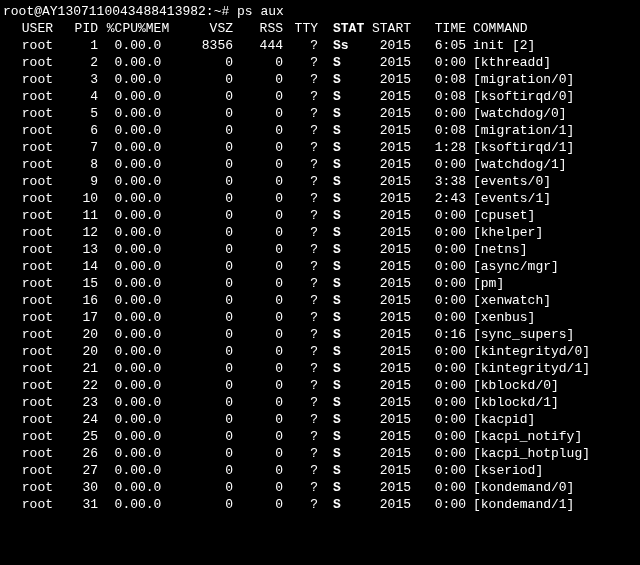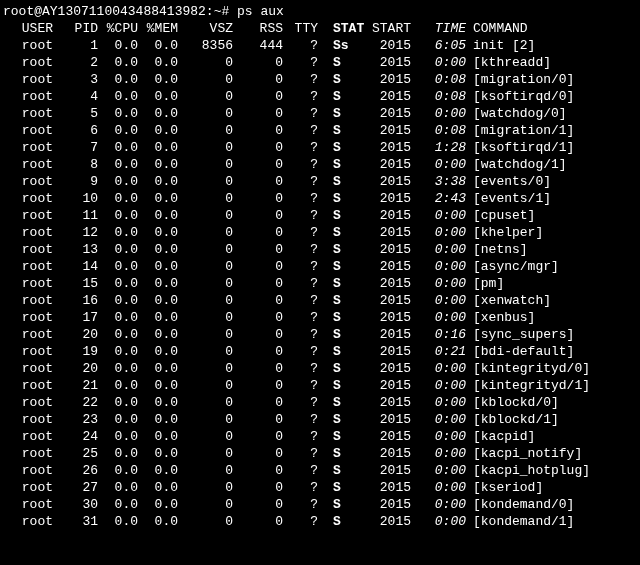--- a/index.html
+++ b/index.html
@@ -20,27 +20,27 @@
     }
     .prompt-line {
       white-space: pre;
     }
     .header-row, .data-row {
       white-space: pre;
     }
     .col-user { display: inline-block; width: 50px; text-align: right; font-family: Liberation Mono, monospace; }
     .col-pid { display: inline-block; width: 45px; text-align: right; }
     .col-cpu { display: inline-block; width: 40px; text-align: right; }
-    .col-mem { display: inline-block; width: 40px; text-align: right; }
+    .col-mem { display: inline-block; width: 40px; text-align: left; }
     .col-vsz { display: inline-block; width: 55px; text-align: right; }
     .col-rss { display: inline-block; width: 50px; text-align: right; }
     .col-tty { display: inline-block; width: 35px; text-align: right; padding-left: 7px; }
     .col-stat { display: inline-block; width: 45px; text-align: left; padding-left: 15px; font-weight: bold; }
     .col-start { display: inline-block; width: 48px; text-align: right; }
-    .col-time { display: inline-block; width: 55px; text-align: right; font-style: italic; }
+    .col-time { display: inline-block; width: 55px; text-align: right; }
     .col-command { display: inline-block; text-align: center; padding-left: 7px; }
   </style>
 </head>
 <body>
 
 <div class="prompt-line"><span>root@AY1307110043488413982:~#</span> <span>ps aux</span></div>
 
 <div class="header-row"><span class="col-user">USER</span><span class="col-pid">PID</span><span class="col-cpu">%CPU</span><span class="col-mem">%MEM</span><span class="col-vsz">VSZ</span><span class="col-rss">RSS</span><span class="col-tty">TTY</span><span class="col-stat">STAT</span><span class="col-start">START</span><span class="col-time">TIME</span><span class="col-command">COMMAND</span></div>
 
 <div id="rows-container">
@@ -55,21 +55,20 @@
     <div class="data-row"><span class="col-user">root</span><span class="col-pid">9</span><span class="col-cpu">0.0</span><span class="col-mem">0.0</span><span class="col-vsz">0</span><span class="col-rss">0</span><span class="col-tty">?</span><span class="col-stat">S</span><span class="col-start">2015</span><span class="col-time">3:38</span><span class="col-command">[events/0]</span></div>
     <div class="data-row"><span class="col-user">root</span><span class="col-pid">10</span><span class="col-cpu">0.0</span><span class="col-mem">0.0</span><span class="col-vsz">0</span><span class="col-rss">0</span><span class="col-tty">?</span><span class="col-stat">S</span><span class="col-start">2015</span><span class="col-time">2:43</span><span class="col-command">[events/1]</span></div>
     <div class="data-row"><span class="col-user">root</span><span class="col-pid">11</span><span class="col-cpu">0.0</span><span class="col-mem">0.0</span><span class="col-vsz">0</span><span class="col-rss">0</span><span class="col-tty">?</span><span class="col-stat">S</span><span class="col-start">2015</span><span class="col-time">0:00</span><span class="col-command">[cpuset]</span></div>
     <div class="data-row"><span class="col-user">root</span><span class="col-pid">12</span><span class="col-cpu">0.0</span><span class="col-mem">0.0</span><span class="col-vsz">0</span><span class="col-rss">0</span><span class="col-tty">?</span><span class="col-stat">S</span><span class="col-start">2015</span><span class="col-time">0:00</span><span class="col-command">[khelper]</span></div>
     <div class="data-row"><span class="col-user">root</span><span class="col-pid">13</span><span class="col-cpu">0.0</span><span class="col-mem">0.0</span><span class="col-vsz">0</span><span class="col-rss">0</span><span class="col-tty">?</span><span class="col-stat">S</span><span class="col-start">2015</span><span class="col-time">0:00</span><span class="col-command">[netns]</span></div>
     <div class="data-row"><span class="col-user">root</span><span class="col-pid">14</span><span class="col-cpu">0.0</span><span class="col-mem">0.0</span><span class="col-vsz">0</span><span class="col-rss">0</span><span class="col-tty">?</span><span class="col-stat">S</span><span class="col-start">2015</span><span class="col-time">0:00</span><span class="col-command">[async/mgr]</span></div>
     <div class="data-row"><span class="col-user">root</span><span class="col-pid">15</span><span class="col-cpu">0.0</span><span class="col-mem">0.0</span><span class="col-vsz">0</span><span class="col-rss">0</span><span class="col-tty">?</span><span class="col-stat">S</span><span class="col-start">2015</span><span class="col-time">0:00</span><span class="col-command">[pm]</span></div>
     <div class="data-row"><span class="col-user">root</span><span class="col-pid">16</span><span class="col-cpu">0.0</span><span class="col-mem">0.0</span><span class="col-vsz">0</span><span class="col-rss">0</span><span class="col-tty">?</span><span class="col-stat">S</span><span class="col-start">2015</span><span class="col-time">0:00</span><span class="col-command">[xenwatch]</span></div>
     <div class="data-row"><span class="col-user">root</span><span class="col-pid">17</span><span class="col-cpu">0.0</span><span class="col-mem">0.0</span><span class="col-vsz">0</span><span class="col-rss">0</span><span class="col-tty">?</span><span class="col-stat">S</span><span class="col-start">2015</span><span class="col-time">0:00</span><span class="col-command">[xenbus]</span></div>
     <div class="data-row"><span class="col-user">root</span><span class="col-pid">20</span><span class="col-cpu">0.0</span><span class="col-mem">0.0</span><span class="col-vsz">0</span><span class="col-rss">0</span><span class="col-tty">?</span><span class="col-stat">S</span><span class="col-start">2015</span><span class="col-time">0:16</span><span class="col-command">[sync_supers]</span></div>
-    <div class="data-row"><span class="col-user">root</span><span class="col-pid">19</span><span class="col-cpu">0.0</span><span class="col-mem">0.0</span><span class="col-vsz">0</span><span class="col-rss">0</span><span class="col-tty">?</span><span class="col-stat">S</span><span class="col-start">2015</span><span class="col-time">0:21</span><span class="col-command">[bdi-default]</span></div>
     <div class="data-row"><span class="col-user">root</span><span class="col-pid">20</span><span class="col-cpu">0.0</span><span class="col-mem">0.0</span><span class="col-vsz">0</span><span class="col-rss">0</span><span class="col-tty">?</span><span class="col-stat">S</span><span class="col-start">2015</span><span class="col-time">0:00</span><span class="col-command">[kintegrityd/0]</span></div>
     <div class="data-row"><span class="col-user">root</span><span class="col-pid">21</span><span class="col-cpu">0.0</span><span class="col-mem">0.0</span><span class="col-vsz">0</span><span class="col-rss">0</span><span class="col-tty">?</span><span class="col-stat">S</span><span class="col-start">2015</span><span class="col-time">0:00</span><span class="col-command">[kintegrityd/1]</span></div>
     <div class="data-row"><span class="col-user">root</span><span class="col-pid">22</span><span class="col-cpu">0.0</span><span class="col-mem">0.0</span><span class="col-vsz">0</span><span class="col-rss">0</span><span class="col-tty">?</span><span class="col-stat">S</span><span class="col-start">2015</span><span class="col-time">0:00</span><span class="col-command">[kblockd/0]</span></div>
     <div class="data-row"><span class="col-user">root</span><span class="col-pid">23</span><span class="col-cpu">0.0</span><span class="col-mem">0.0</span><span class="col-vsz">0</span><span class="col-rss">0</span><span class="col-tty">?</span><span class="col-stat">S</span><span class="col-start">2015</span><span class="col-time">0:00</span><span class="col-command">[kblockd/1]</span></div>
     <div class="data-row"><span class="col-user">root</span><span class="col-pid">24</span><span class="col-cpu">0.0</span><span class="col-mem">0.0</span><span class="col-vsz">0</span><span class="col-rss">0</span><span class="col-tty">?</span><span class="col-stat">S</span><span class="col-start">2015</span><span class="col-time">0:00</span><span class="col-command">[kacpid]</span></div>
     <div class="data-row"><span class="col-user">root</span><span class="col-pid">25</span><span class="col-cpu">0.0</span><span class="col-mem">0.0</span><span class="col-vsz">0</span><span class="col-rss">0</span><span class="col-tty">?</span><span class="col-stat">S</span><span class="col-start">2015</span><span class="col-time">0:00</span><span class="col-command">[kacpi_notify]</span></div>
     <div class="data-row"><span class="col-user">root</span><span class="col-pid">26</span><span class="col-cpu">0.0</span><span class="col-mem">0.0</span><span class="col-vsz">0</span><span class="col-rss">0</span><span class="col-tty">?</span><span class="col-stat">S</span><span class="col-start">2015</span><span class="col-time">0:00</span><span class="col-command">[kacpi_hotplug]</span></div>
     <div class="data-row"><span class="col-user">root</span><span class="col-pid">27</span><span class="col-cpu">0.0</span><span class="col-mem">0.0</span><span class="col-vsz">0</span><span class="col-rss">0</span><span class="col-tty">?</span><span class="col-stat">S</span><span class="col-start">2015</span><span class="col-time">0:00</span><span class="col-command">[kseriod]</span></div>
     <div class="data-row"><span class="col-user">root</span><span class="col-pid">30</span><span class="col-cpu">0.0</span><span class="col-mem">0.0</span><span class="col-vsz">0</span><span class="col-rss">0</span><span class="col-tty">?</span><span class="col-stat">S</span><span class="col-start">2015</span><span class="col-time">0:00</span><span class="col-command">[kondemand/0]</span></div>
     <div class="data-row"><span class="col-user">root</span><span class="col-pid">31</span><span class="col-cpu">0.0</span><span class="col-mem">0.0</span><span class="col-vsz">0</span><span class="col-rss">0</span><span class="col-tty">?</span><span class="col-stat">S</span><span class="col-start">2015</span><span class="col-time">0:00</span><span class="col-command">[kondemand/1]</span></div>

